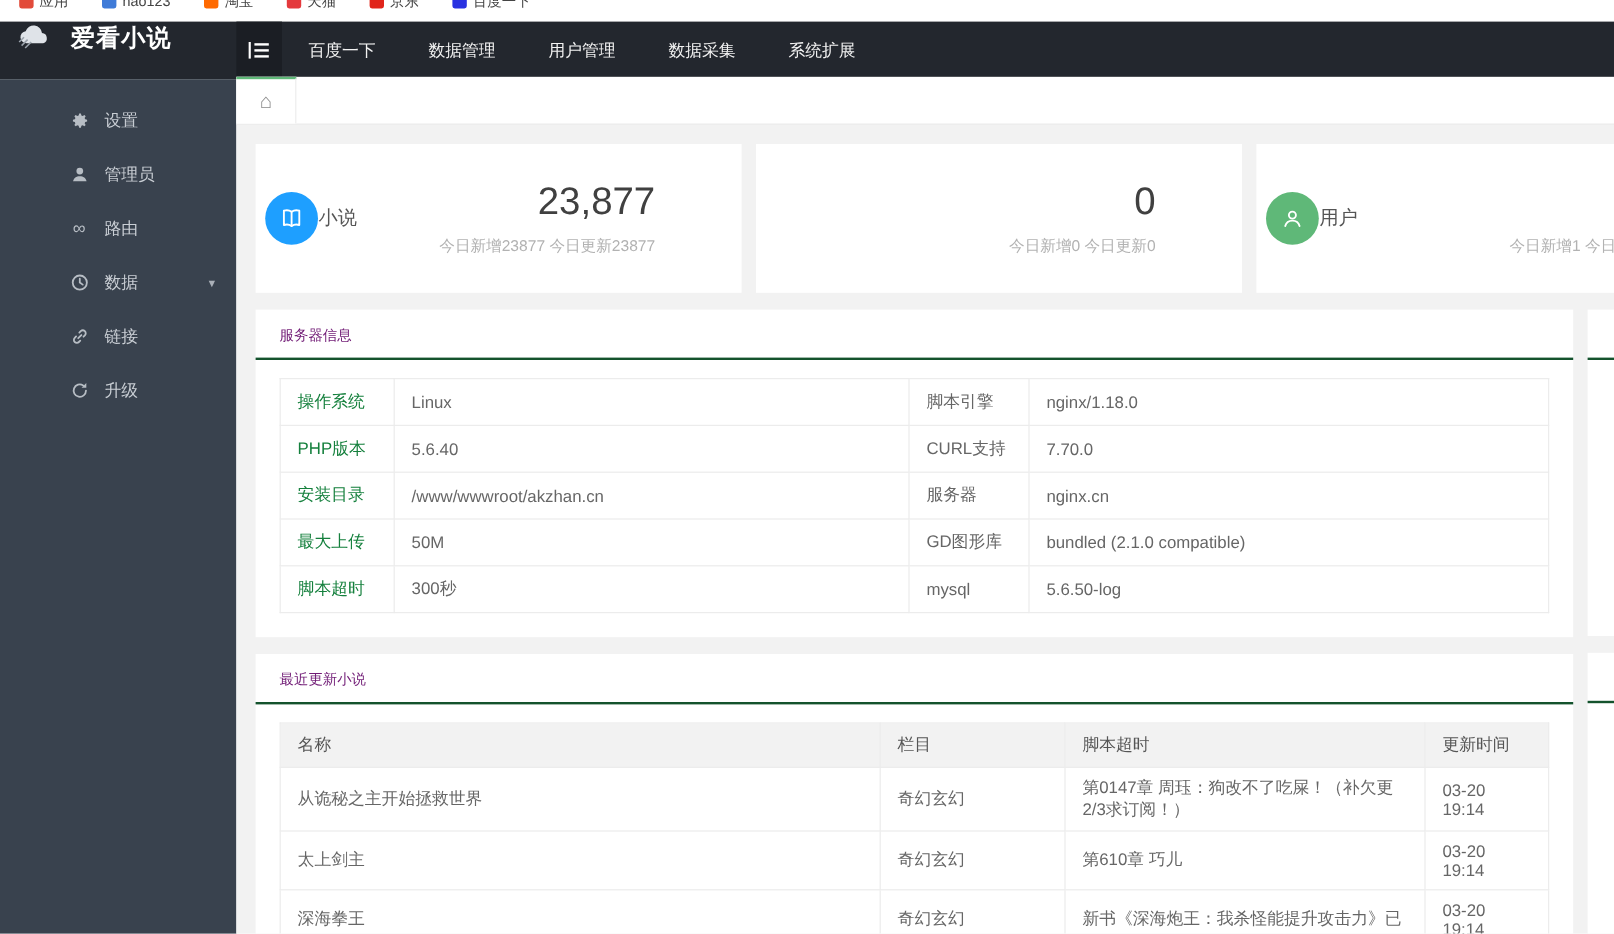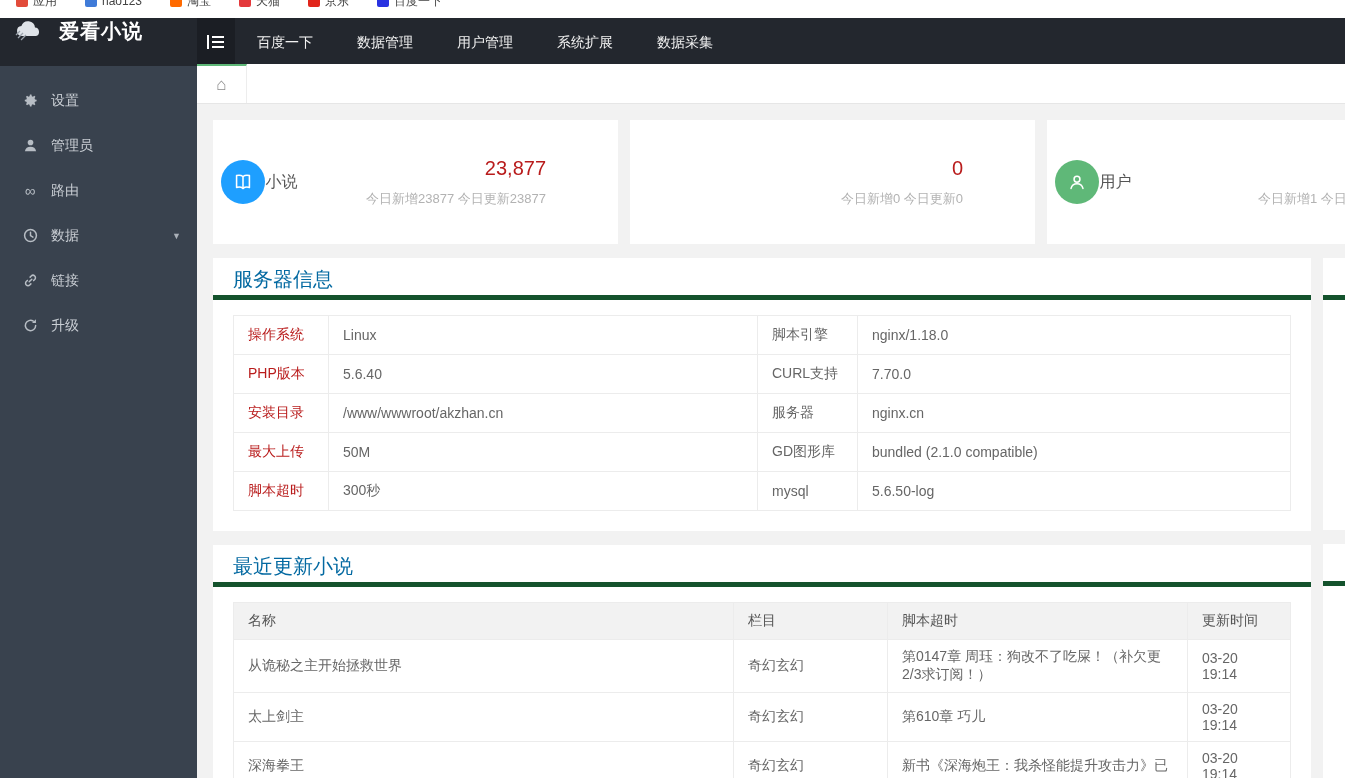--- a/index.html
+++ b/index.html
@@ -16,21 +16,21 @@
   .header { position:absolute; top:18px; left:0; right:0; height:48px; background:#23272e; display:flex; align-items:stretch; }
   .logo { width:197px; flex:none; display:flex; align-items:flex-start; padding-left:14px; gap:17px; }
   .logo-text { color:#fff; font-size:20px; font-weight:bold; letter-spacing:1px; }
   .hamburger { width:38px; flex:none; background:#1b1e24; display:flex; align-items:center; justify-content:center; cursor:pointer; }
   .topnav { display:flex; align-items:stretch; }
   .nav-item { line-height:48px; padding:0 22px; color:#f2f2f2; font-size:14px; cursor:pointer; white-space:nowrap; }
 
   
   .sidebar { position:absolute; top:66px; left:0; bottom:0; width:197px; background:#39424e; padding-top:12px; }
   .side-item { position:relative; height:45px; display:flex; align-items:center; padding-left:22px; gap:13px;
-    color:#c9ced4; font-size:14px; cursor:pointer; }
+    color:#c9ced4; font-size:14px; cursor:pointer;margin-left:36px; }
   .side-icon { width:16px; height:16px; flex:none; display:flex; align-items:center; justify-content:center; color:#b7bdc4; }
   .side-icon svg { width:15px; height:15px; fill:currentColor; }
   .side-icon .stroke { fill:none; stroke:currentColor; stroke-width:1.6; stroke-linecap:round; }
   .glyph { font-size:15px; line-height:1; }
   .caret { position:absolute; right:16px; font-size:9px; color:#aab0b8; }
 
   
   .tabsbar { position:absolute; top:64px; left:197px; right:0; height:40px; background:#fff; border-bottom:1px solid #e6e6e6; display:flex; }
   .home-tab { width:50px; height:100%; border-top:2px solid #5FB878; border-right:1px solid #ededed;
     display:flex; align-items:center; justify-content:center; color:#8a8a8a; font-size:17px; cursor:pointer; background:#fff; }
@@ -38,35 +38,35 @@
   
   .main { position:absolute; top:104px; left:197px; right:0; bottom:0; background:#f2f2f2; overflow:hidden; padding:16px; }
 
   .cards { display:flex; gap:12px; margin-bottom:14px; }
   .card { width:405px; flex:none; height:124px; background:#fff; display:flex; }
   .card-left { width:92px; flex:none; display:flex; align-items:center; justify-content:center; gap:1px; }
   .icon-circle { width:44px; height:44px; border-radius:50%; background:#1E9FFF; display:flex; align-items:center; justify-content:center; }
   .icon-circle svg { width:22px; height:22px; fill:none; stroke:#fff; stroke-width:1.7; stroke-linecap:round; stroke-linejoin:round; }
   .card-label { font-size:16px; color:#555; }
   .card-right { flex:1; display:flex; flex-direction:column; justify-content:center; text-align:right; padding-right:72px; }
-  .card-value { font-size:20px; color:#b91c1c; line-height:1.1; margin-bottom:11px; }
+  .card-value { font-size:32px; color:#404040; line-height:1.1; margin-bottom:11px; }
   .card-sub { font-size:13px; color:#b2b2b2; }
 
   .columns { display:flex; gap:12px; align-items:flex-start; }
   .left-col { width:1098px; flex:none; }
   .right-col { width:380px; flex:none; }
 
   .panel { background:#fff; }
   .panel + .panel, .panel.mt { margin-top:14px; }
-  .panel-title { height:42px; line-height:42px; padding:0 20px; font-size:20px; color:#0369a1; border-bottom:5px solid #14532d; }
+  .panel-title { height:42px; line-height:42px; padding:0 20px; font-size:12px; color:#701a75; border-bottom:2px solid #14532d; }
   .panel-body { padding:15px 20px 20px; }
 
   table { width:100%; border-collapse:collapse; }
   td, th { border:1px solid #ececec; font-size:14px; color:#666; padding:10px 14px; text-align:left; font-weight:normal; vertical-align:middle; }
-  .srv-label { width:95px; color:#b91c1c; }
+  .srv-label { width:95px; color:#15803d; }
   .srv-val1 { width:429px;margin-left:42px; }
   .srv-label2 { width:100px; }
 
   .novel-table th { background:#f2f2f2; color:#555; padding:9px 14px; }
   .novel-table td { height:48px; padding:8px 14px; }
   .col-name { width:500px; }
   .col-cat { width:154px; }
   .col-chap { width:300px; }
 
   .rp-a { min-height:272px; }
@@ -121,22 +121,22 @@
       <rect x="0" y="0" width="2" height="14" fill="#fff"></rect>
       <rect x="5" y="1" width="12" height="2" fill="#fff"></rect>
       <rect x="5" y="6" width="12" height="2" fill="#fff"></rect>
       <rect x="5" y="11" width="12" height="2" fill="#fff"></rect>
     </svg>
   </div>
   <div class="topnav">
     <div class="nav-item">百度一下</div>
     <div class="nav-item">数据管理</div>
     <div class="nav-item">用户管理</div>
+    <div class="nav-item">数据采集</div>
     <div class="nav-item">系统扩展</div>
-    <div class="nav-item">数据采集</div>
   </div>
 </div>
 
 <div class="sidebar">
   <div class="side-item">
     <span class="side-icon">
       <svg viewBox="0 0 16 16">
           <path d="M8 5a3 3 0 1 0 0 6 3 3 0 0 0 0-6zm6.5 3.8v-1.6l-1.7-.4a5 5 0 0 0-.5-1.2l.9-1.5-1.1-1.1-1.5.9a5 5 0 0 0-1.2-.5L9 1.7H7.4L7 3.4c-.4.1-.8.3-1.2.5l-1.5-.9-1.1 1.1.9 1.5c-.2.4-.4.8-.5 1.2l-1.7.4v1.6l1.7.4c.1.4.3.8.5 1.2l-.9 1.5 1.1 1.1 1.5-.9c.4.2.8.4 1.2.5l.4 1.7h1.6l.4-1.7c.4-.1.8-.3 1.2-.5l1.5.9 1.1-1.1-.9-1.5c.2-.4.4-.8.5-1.2l1.7-.4z"></path>
         </svg>
     </span>

